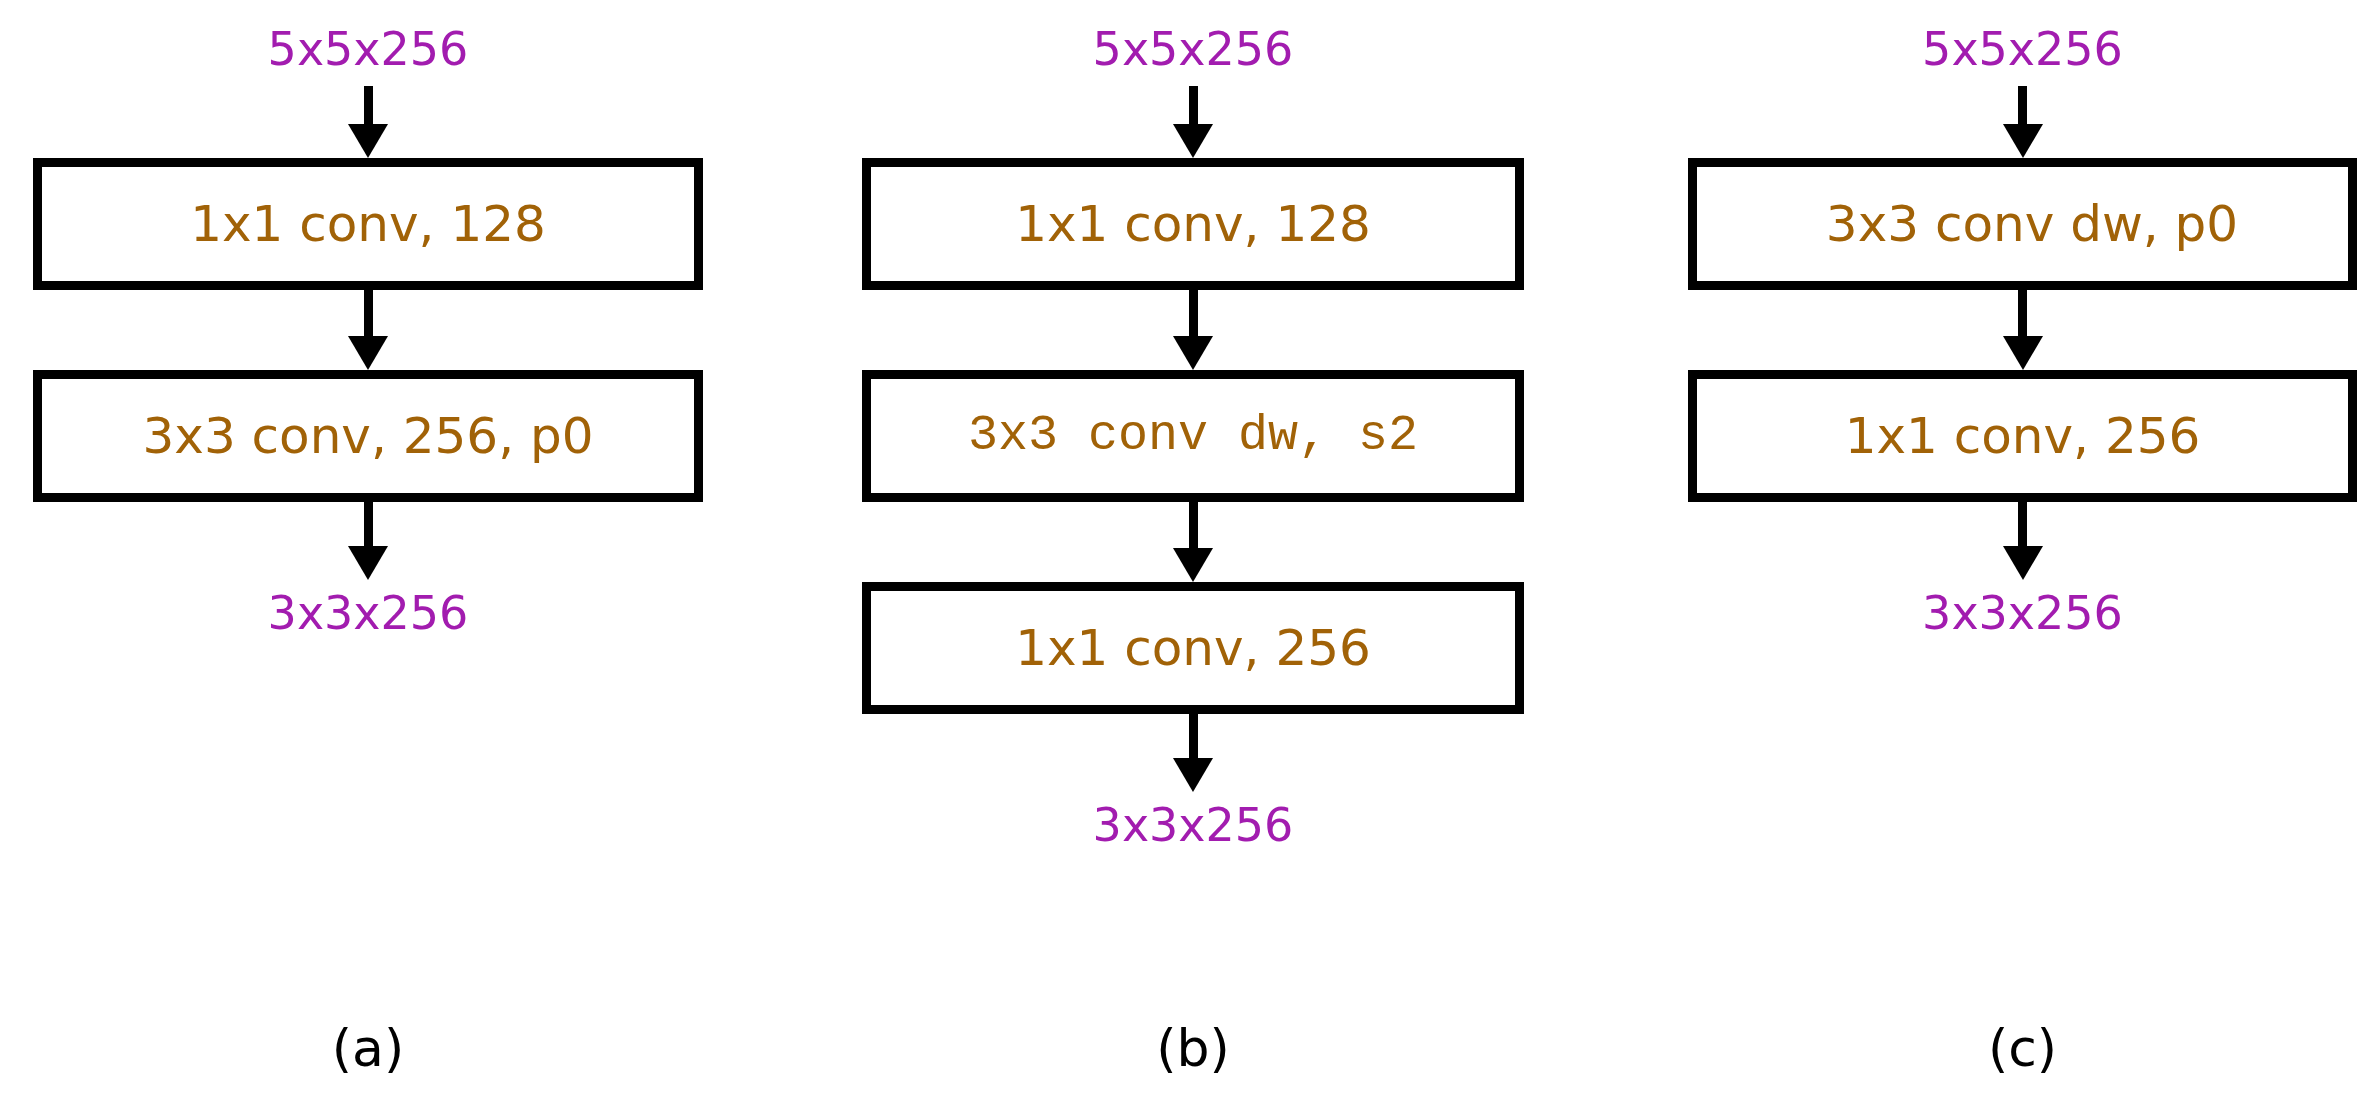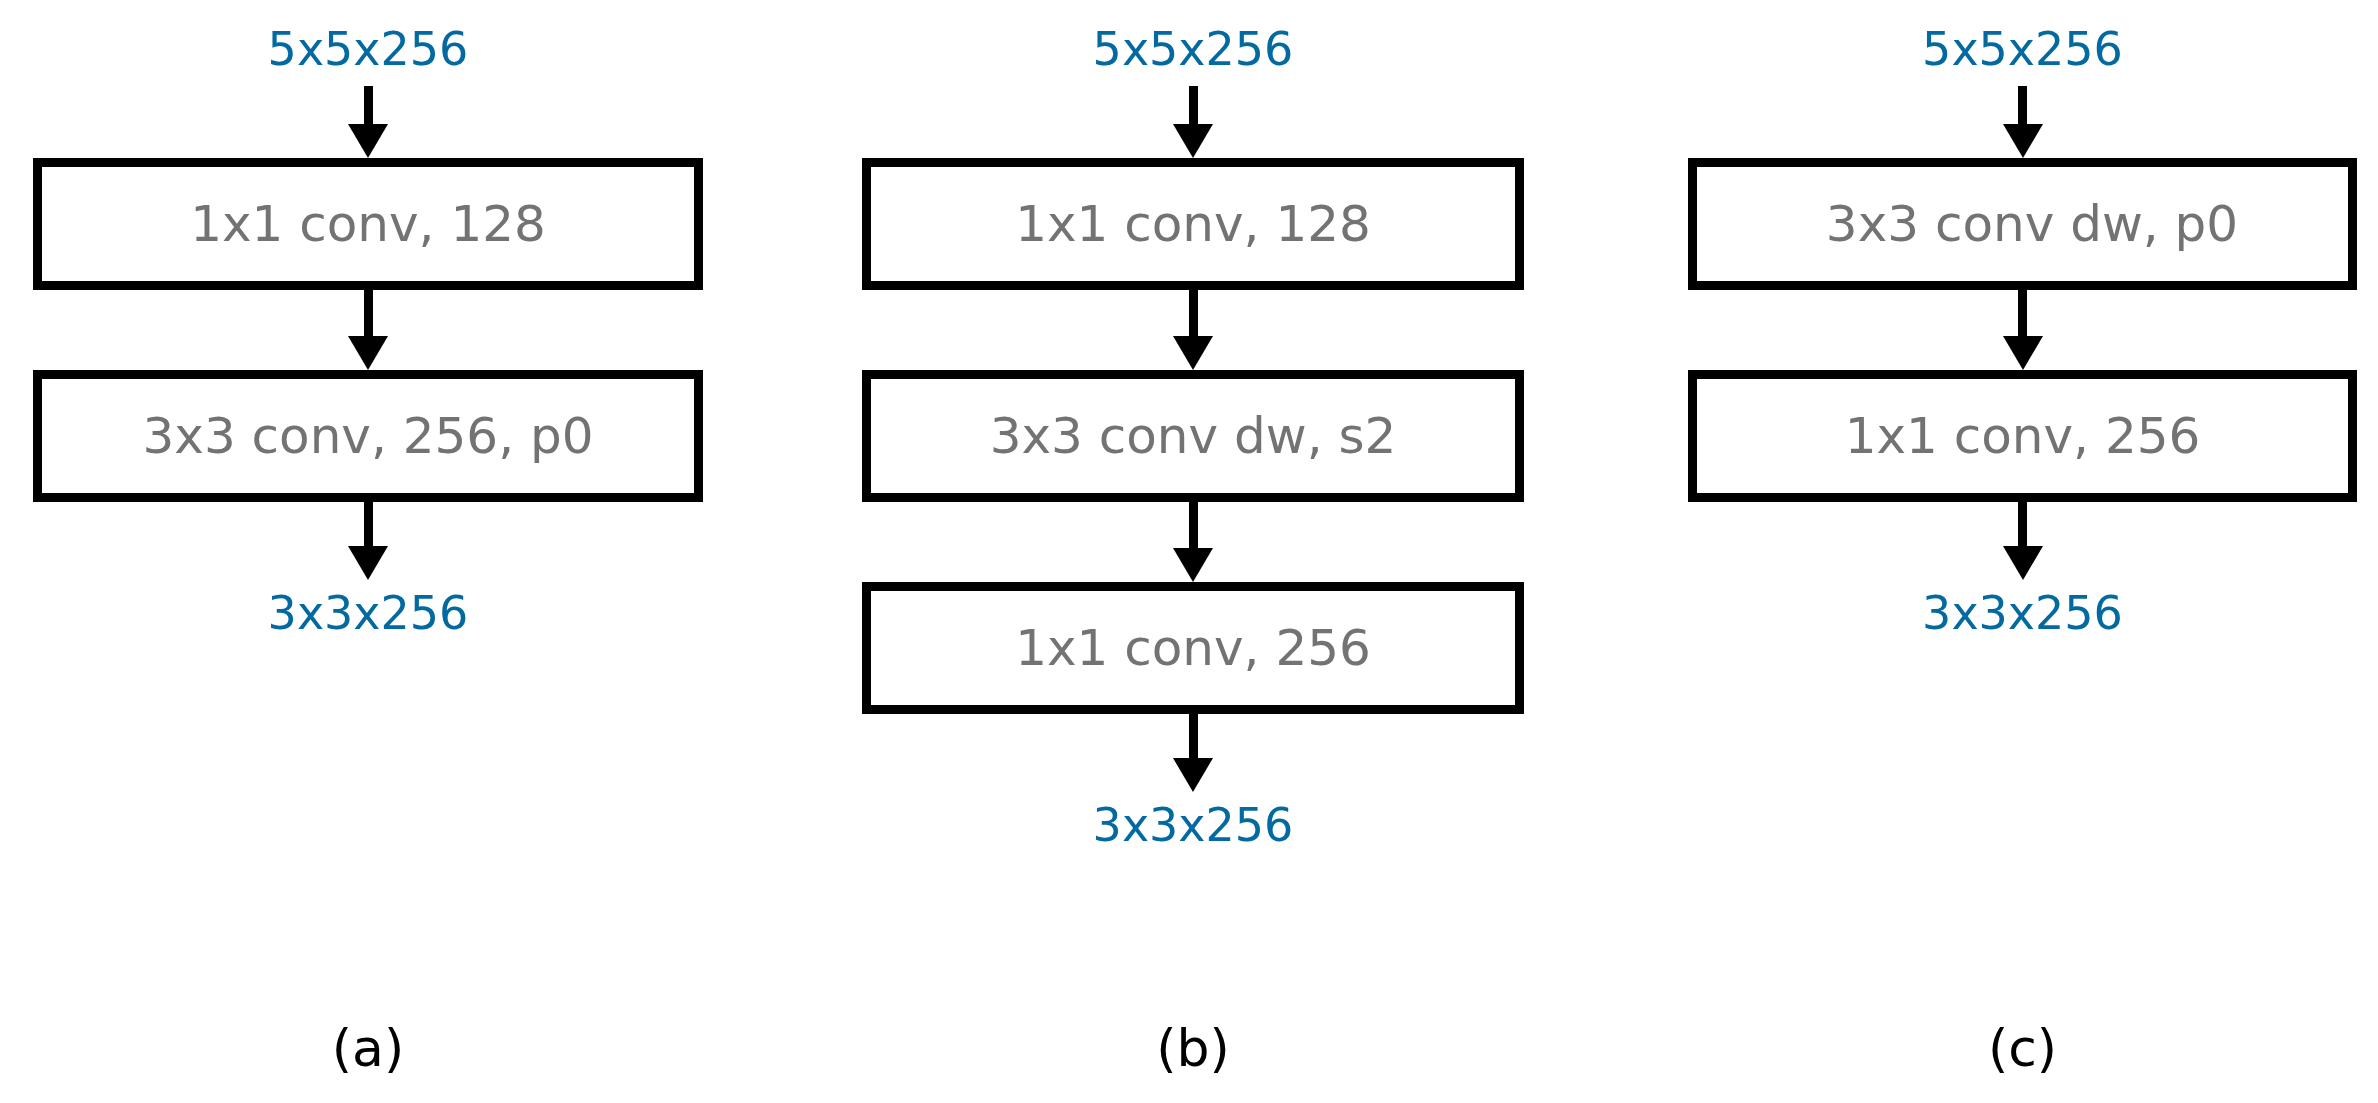--- a/index.html
+++ b/index.html
@@ -19,21 +19,21 @@
   .column {
     position: absolute;
     top: 0;
     display: flex;
     flex-direction: column;
     align-items: center;
   }
   
   .tensor-label {
     font-size: 46px;
-    color: #0369a1;
+    color: #a21caf;
     line-height: 1.0;
     letter-spacing: 0px;
     white-space: nowrap;
     text-align: center;
   }
   
   .arrow {
     position: relative;
     width: 40px;
     display: flex;
@@ -60,21 +60,21 @@
     box-sizing: border-box;
     border: 9px solid #000000;
     background: #ffffff;
     height: 132px;
     display: flex;
     align-items: center;
     justify-content: center;
   }
   .op-box .op-label {
     font-size: 50px;
-    color: #737373;
+    color: #a16207;
     white-space: nowrap;
     line-height: 1.0;
     text-align: center;
   }
   .panel-caption {
     position: absolute;
     font-size: 52px;
     color: #000000;
     white-space: nowrap;
     text-align: center;
@@ -127,21 +127,21 @@
 
     <div class="op-box" style="width:662px;">
       <span class="op-label">1x1 conv, 128</span>
     </div>
 
     <div class="arrow" style="height:80px;">
       <div class="shaft"></div>
       <div class="head"></div>
     </div>
 
-    <div class="op-box" style="width:662px;">
+    <div class="op-box" style="width:662px;font-family:Liberation Mono, monospace;">
       <span class="op-label">3x3 conv dw, s2</span>
     </div>
 
     <div class="arrow" style="height:80px;">
       <div class="shaft"></div>
       <div class="head"></div>
     </div>
 
     <div class="op-box" style="width:662px;">
       <span class="op-label">1x1 conv, 256</span>

